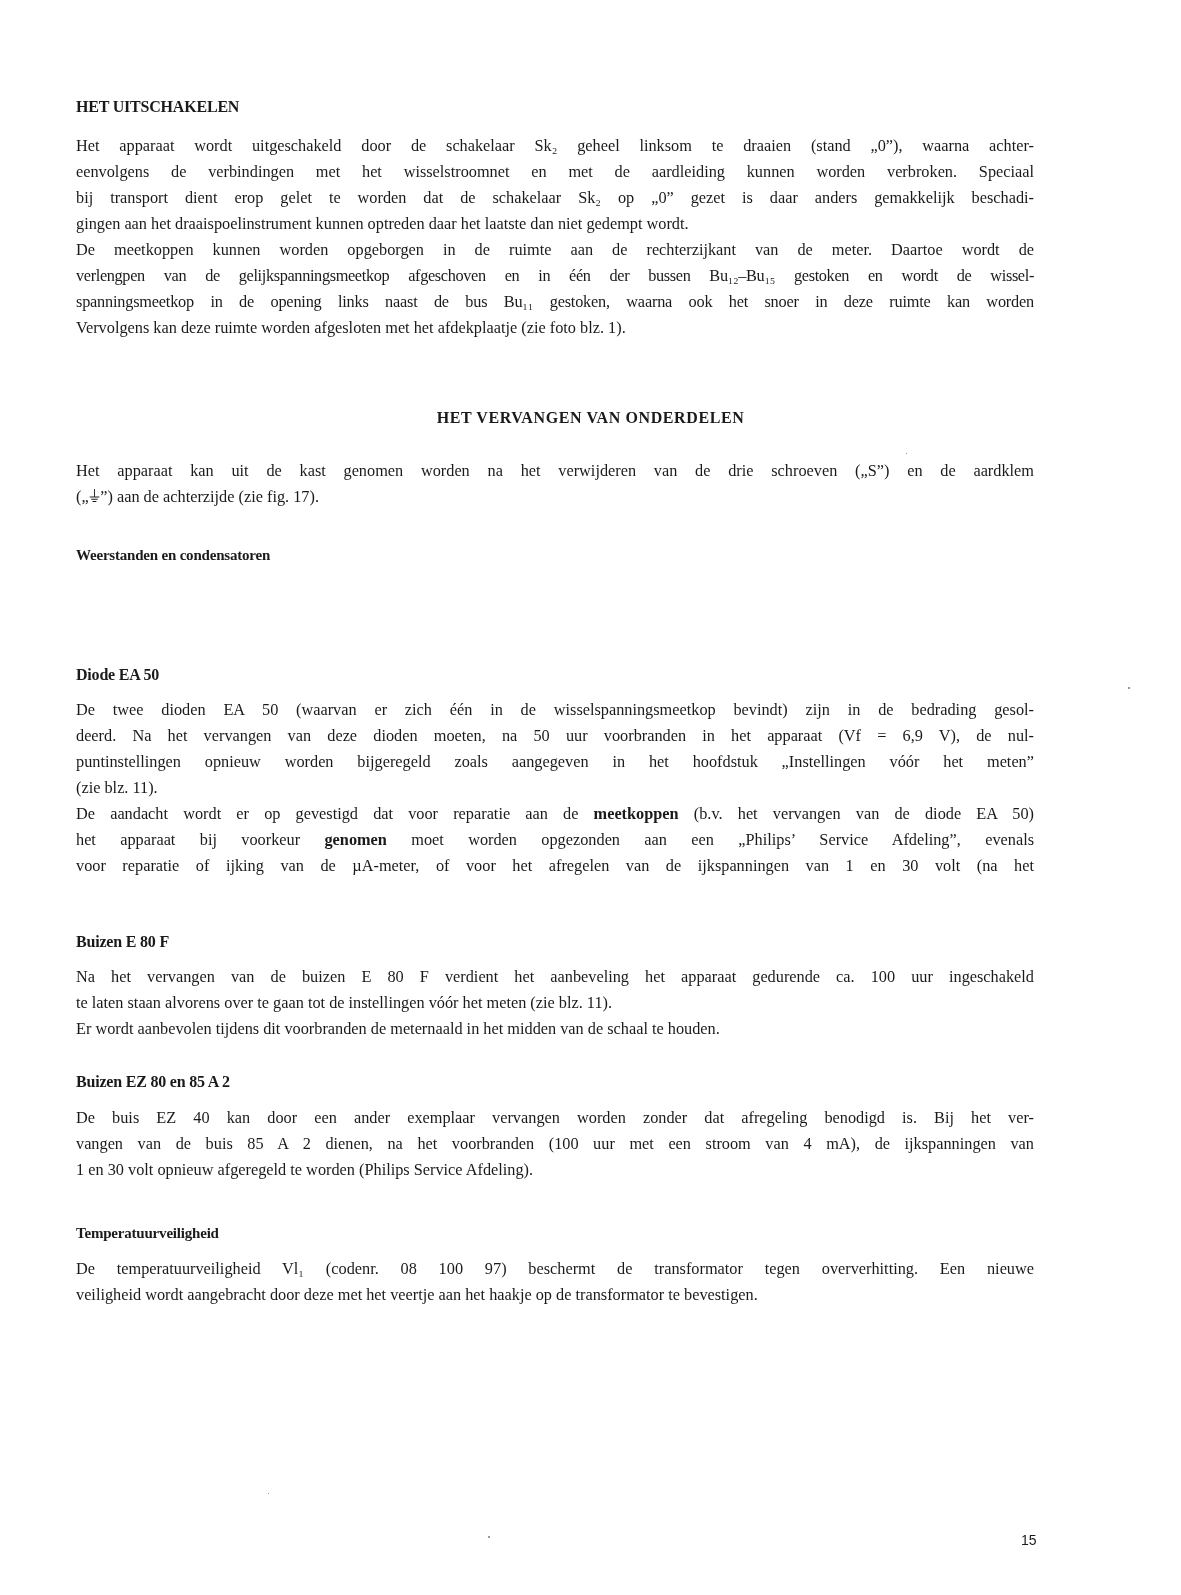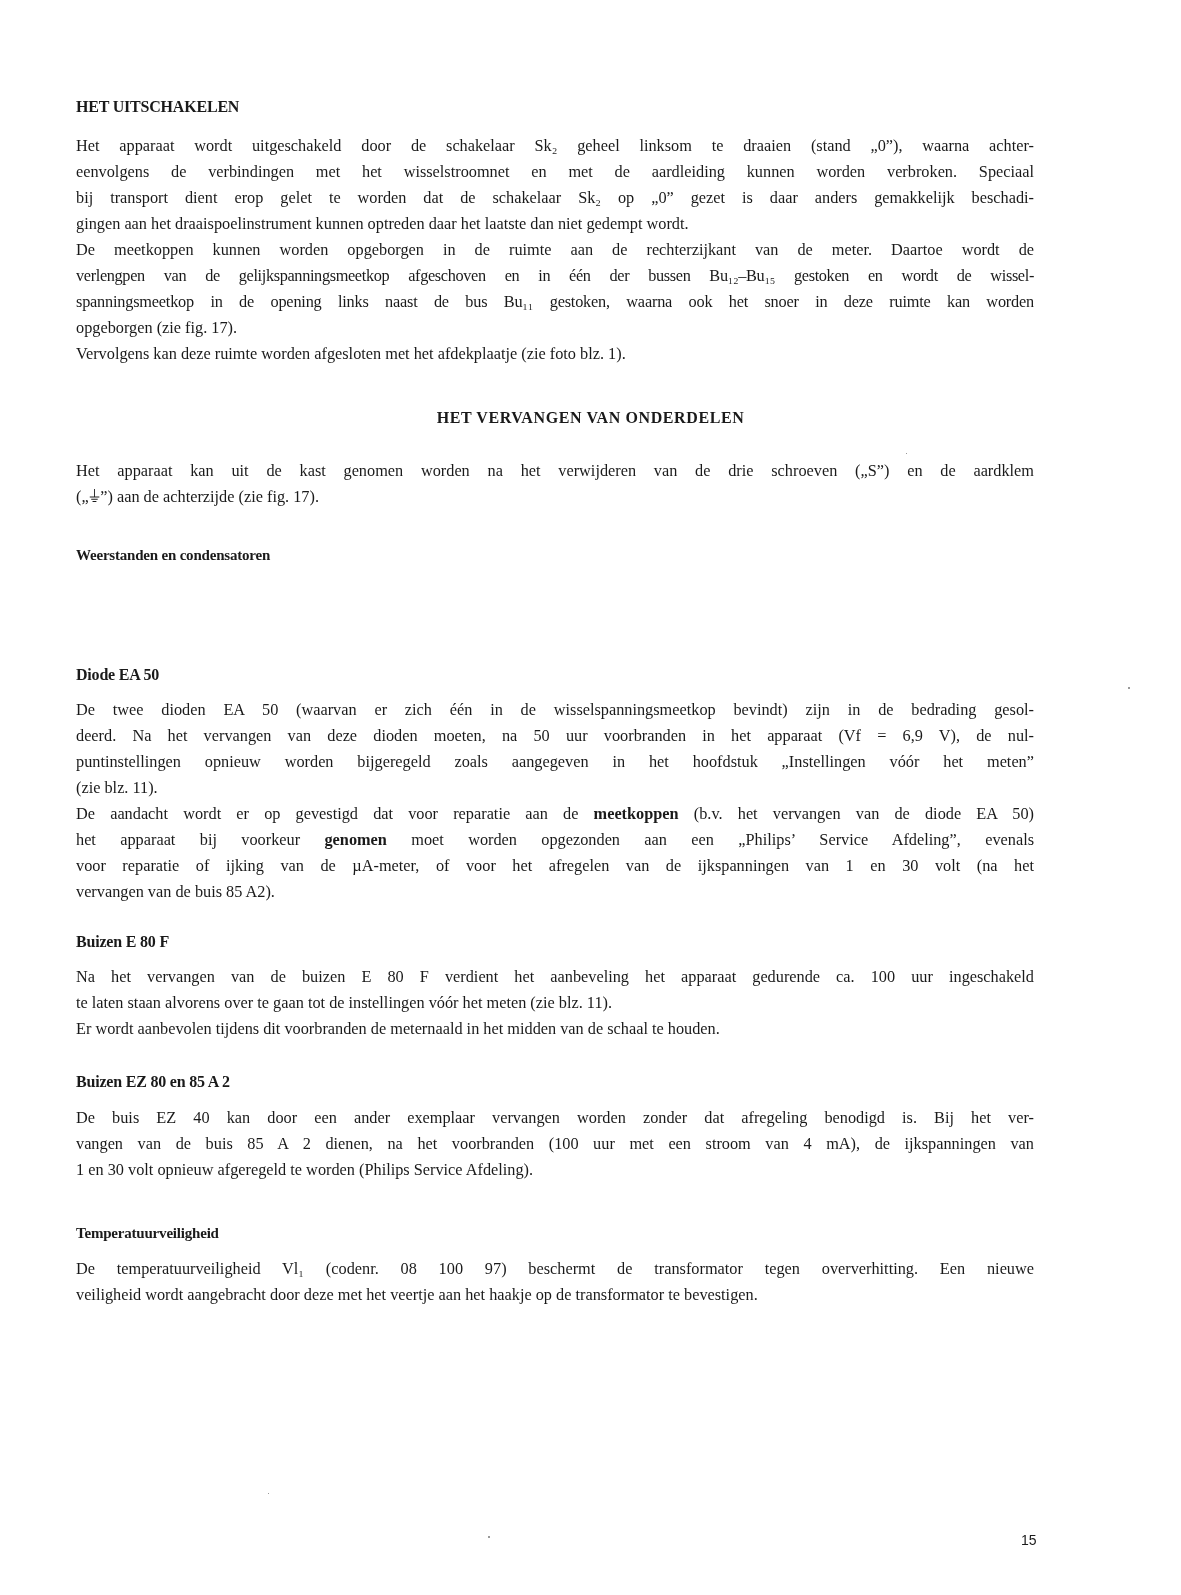--- a/index.html
+++ b/index.html
@@ -63,21 +63,20 @@
   <h3 class="h-sub" style="top:98px;">HET UITSCHAKELEN</h3>
 
   <div class="para" style="top:133px;">
     <span class="line">Het apparaat wordt uitgeschakeld door de schakelaar Sk₂ geheel linksom te draaien (stand „0”), waarna achter-</span>
     <span class="line">eenvolgens de verbindingen met het wisselstroomnet en met de aardleiding kunnen worden verbroken. Speciaal</span>
     <span class="line">bij transport dient erop gelet te worden dat de schakelaar Sk₂ op „0” gezet is daar anders gemakkelijk beschadi-</span>
     <span class="line last">gingen aan het draaispoelinstrument kunnen optreden daar het laatste dan niet gedempt wordt.</span>
     <span class="line">De meetkoppen kunnen worden opgeborgen in de ruimte aan de rechterzijkant van de meter. Daartoe wordt de</span>
     <span class="line" style="letter-spacing:-0.35px;">verlengpen van de gelijkspanningsmeetkop afgeschoven en in één der bussen Bu₁₂–Bu₁₅ gestoken en wordt de wissel-</span>
     <span class="line" style="letter-spacing:-0.2px;">spanningsmeetkop in de opening links naast de bus Bu₁₁ gestoken, waarna ook het snoer in deze ruimte kan worden</span>
-    <span class="line last">opgeborgen (zie fig. 17).</span>
     <span class="line last">Vervolgens kan deze ruimte worden afgesloten met het afdekplaatje (zie foto blz. 1).</span>
   </div>
 
   <h2 class="h-main" style="top:409px;">HET VERVANGEN VAN ONDERDELEN</h2>
 
   <div class="para" style="top:458px;">
     <span class="line">Het apparaat kan uit de kast genomen worden na het verwijderen van de drie schroeven („S”) en de aardklem</span>
     <span class="line last">(„⏚”) aan de achterzijde (zie fig. 17).</span>
   </div>
 
@@ -87,21 +86,20 @@
   <h4 class="h-sub" style="top:666px;">Diode EA 50</h4>
 
   <div class="para" style="top:697px;">
     <span class="line">De twee dioden EA 50 (waarvan er zich één in de wisselspanningsmeetkop bevindt) zijn in de bedrading gesol-</span>
     <span class="line">deerd. Na het vervangen van deze dioden moeten, na 50 uur voorbranden in het apparaat (Vf = 6,9 V), de nul-</span>
     <span class="line">puntinstellingen opnieuw worden bijgeregeld zoals aangegeven in het hoofdstuk „Instellingen vóór het meten”</span>
     <span class="line last">(zie blz. 11).</span>
     <span class="line"><span>De aandacht wordt er op gevestigd dat voor reparatie aan de </span><b>meetkoppen</b><span> (b.v. het vervangen van de diode EA 50)</span></span>
     <span class="line" style="word-spacing:3px;"><span>het apparaat bij voorkeur </span><b>genomen</b><span> moet worden opgezonden aan een „Philips’ Service Afdeling”, evenals</span></span>
     <span class="line">voor reparatie of ijking van de µA-meter, of voor het afregelen van de ijkspanningen van 1 en 30 volt (na het</span>
-    <span class="line last">vervangen van de buis 85 A2).</span>
   </div>
 
   <h4 class="h-sub" style="top:933px;">Buizen E 80 F</h4>
 
   <div class="para" style="top:964px;">
     <span class="line">Na het vervangen van de buizen E 80 F verdient het aanbeveling het apparaat gedurende ca. 100 uur ingeschakeld</span>
     <span class="line last">te laten staan alvorens over te gaan tot de instellingen vóór het meten (zie blz. 11).</span>
     <span class="line last">Er wordt aanbevolen tijdens dit voorbranden de meternaald in het midden van de schaal te houden.</span>
   </div>
 

